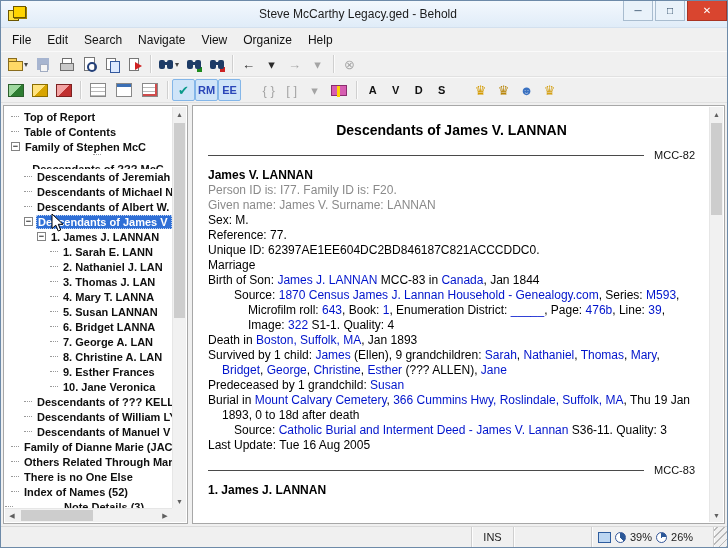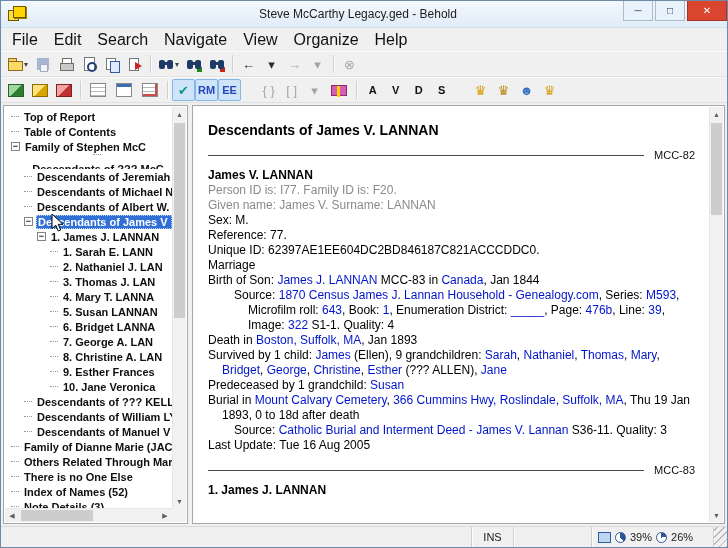--- a/index.html
+++ b/index.html
@@ -11,21 +11,21 @@
   .title-text{position:absolute;left:0;right:12px;text-align:center;font-size:12px;color:#1c1c1c}
   .appicon{position:relative;width:18px;height:16px;margin-left:7px;z-index:2}
   .appicon:before{content:"";position:absolute;left:0;top:4px;width:9px;height:9px;background:#ffe13e;border:1px solid #6b5600}
   .appicon:after{content:"";position:absolute;left:5px;top:0;width:11px;height:10px;background:#ffd400;border:1px solid #6b5600;box-shadow:1px 1px 0 #9a7d00}
   .wbtns{position:absolute;right:0;top:0;display:flex;height:20px;z-index:2}
   .wbtn{width:30px;height:20px;display:flex;align-items:center;justify-content:center;font-size:10px;color:#12304e;border:1px solid #a8bccf;border-top:none;background:#e9f2fa;margin-left:2px}
   .wbtn.close{width:40px;background:#d9452f;color:#fff;border-color:#a93322}
 
   
   .menubar{flex:0 0 23px;height:23px;display:flex;align-items:center;padding-left:3px;background:#f0f0f0}
-  .menu-item{padding:3px 8px;font-size:16px;color:#111}
+  .menu-item{padding:3px 8px;font-size:12px;color:#111}
 
   
   .toolbar{flex:0 0 26px;height:26px;display:flex;align-items:center;padding:0 3px;background:#f0f0f0;border-top:1px solid #fafafa;border-bottom:1px solid #e1e1e1}
   .tbtn{height:22px;min-width:23px;padding:0 2px;display:flex;align-items:center;justify-content:center;gap:1px;border:1px solid transparent;border-radius:2px}
   .tbtn.pressed{background:#cfe4f8;border-color:#84b6e8}
   .tbtn.disabled{opacity:.38}
   .tsep{width:1px;height:18px;background:#cfcfcf;box-shadow:1px 0 0 #fbfbfb;margin:0 4px}
   .tgap{width:16px}
   .glyph{font-size:13px;color:#2b2b2b;line-height:1}
   .btxt{font-size:11px;font-weight:700}
@@ -81,21 +81,21 @@
   .sthumb{position:absolute;left:1px;right:1px;background:#cdcdcd}
   .tree-panel .sthumb{top:16px;height:195px}
   .content-panel .sthumb{top:16px;height:92px}
   .hscroll{position:absolute;left:1px;right:15px;bottom:1px;height:14px;background:#f1f1f1;border-top:1px solid #e6e6e6;display:flex;align-items:center;justify-content:space-between}
   .hbtn{width:14px;height:14px;display:flex;align-items:center;justify-content:center;font-size:7px;color:#5f5f5f}
   .hthumb{position:absolute;left:16px;top:1px;bottom:1px;width:72px;background:#cdcdcd}
   .scorner{position:absolute;right:1px;bottom:1px;width:14px;height:14px;background:#f1f1f1}
 
   
   .report-body{position:absolute;inset:1px 15px 1px 1px;overflow:hidden;padding:16px 14px 0 14px;font-size:12px;line-height:15px;color:#000}
-  .report-title{text-align:left;font-size:14px;font-weight:700;margin-bottom:10px}
+  .report-title{text-align:center;font-size:14px;font-weight:700;margin-bottom:10px}
   .tagrow{display:flex;align-items:center;margin:10px 0 5px}
   .tagline{flex:1;height:1px;background:#4a4a4a;margin-right:10px}
   .taglabel{font-size:11px;color:#111}
   .rline{padding-left:14px;text-indent:-14px}
   .rline.ind{padding-left:40px}
   .rline.b{font-weight:700;margin-top:1px}
   .rline.g{color:#8a8a8a}
   .lnk{color:#0014cc}
 
   
@@ -356,21 +356,21 @@
             <span class="tlabel">Others Related Through Marr</span>
           </div>
           <div class="titem" style="padding-left: 6px;">
             <span class="tstub"></span>
             <span class="tlabel">There is no One Else</span>
           </div>
           <div class="titem" style="padding-left: 6px;">
             <span class="tstub"></span>
             <span class="tlabel">Index of Names (52)</span>
           </div>
-          <div class="titem" style="padding-left: 6px;">
+          <div class="titem" style=" gap: 46px;">
             <span class="tstub"></span>
             <span class="tlabel">Note Details (3)</span>
           </div>
         </div>
       <div class="vscroll">
         <div class="sbtn">▲</div>
         <div class="sthumb"></div>
         <div class="sbtn down">▼</div>
       </div>
       <div class="hscroll">

